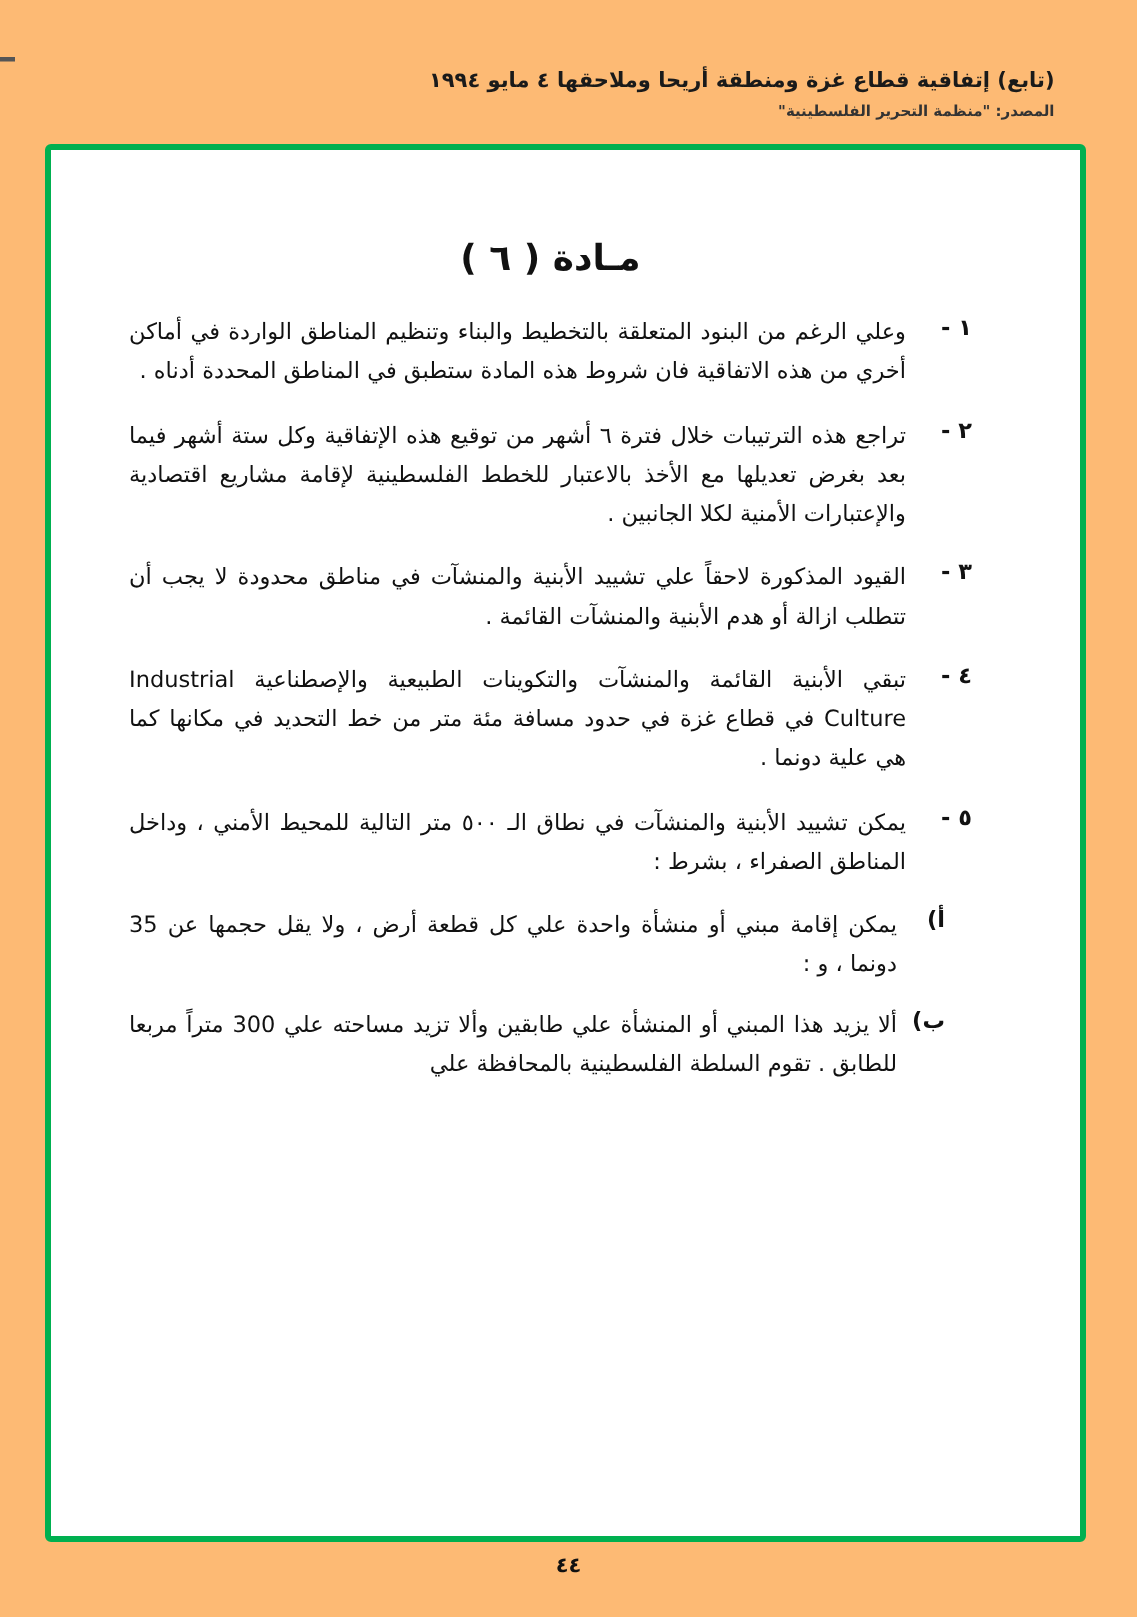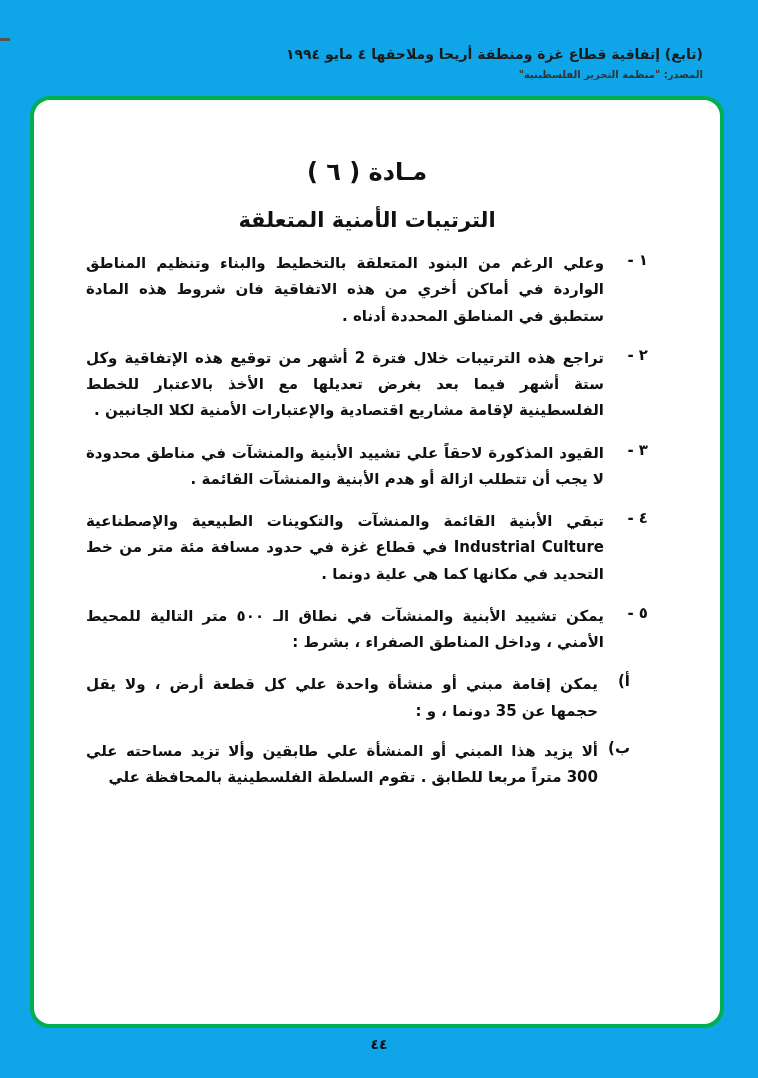--- a/index.html
+++ b/index.html
@@ -3,21 +3,21 @@
 <meta charset="utf-8">
 <style>
   * { margin: 0; padding: 0; box-sizing: border-box; }
   html, body { background: #e8e8e8; }
   body { font-family: "DejaVu Sans", sans-serif; }
   .page {
     position: relative;
     width: 758px;
     height: 1078px;
     margin: 0 auto;
-    background: #0ea5e9;
+    background: #fdba74;
     overflow: hidden;
   }
   .scan-mark {
     position: absolute;
     left: 0;
     top: 38px;
     width: 10px;
     height: 3px;
     background: #555;
   }
@@ -41,21 +41,21 @@
     font-weight: bold;
     color: #333;
   }
   .green-box {
     position: absolute;
     top: 96px;
     left: 30px;
     width: 694px;
     height: 932px;
     border: 4px solid #00b050;
-    border-radius: 20px;
+    border-radius: 4px;
     background: #ffffff;
     padding: 58px 72px 20px 52px;
     direction: rtl;
   }
   .article-title {
     text-align: center;
     font-size: 24px;
     font-weight: bold;
     color: #111;
     letter-spacing: 2px;
@@ -80,21 +80,21 @@
   .item .num {
     flex: 0 0 34px;
     font-size: 15px;
     font-weight: bold;
     white-space: nowrap;
     padding-top: 1px;
   }
   .item .txt {
     flex: 1;
     font-size: 15px;
-    font-weight: bold;
+    font-weight: normal;
     line-height: 1.75;
     text-align: justify;
   }
   .subitem { margin-right: 18px; margin-bottom: 14px; }
   .subitem .num { flex: 0 0 22px; }
   .page-number {
     position: absolute;
     bottom: 26px;
     left: 0;
     right: 0;
@@ -113,30 +113,29 @@
   <div class="scan-mark"></div>
 
   <div class="header">
     <div class="header-line1">(تابع) إتفاقية قطاع غزة ومنطقة أريحا وملاحقها ٤ مايو ١٩٩٤</div>
     <div class="header-line2">المصدر:  "منظمة التحرير الفلسطينية"</div>
   </div>
 
   <div class="green-box">
 
     <div class="article-title">مـادة  (  ٦  )</div>
-    <div class="article-subtitle">الترتيبات   الأمنية   المتعلقة</div>
 
     <div class="item">
       <span class="num">١ -</span>
       <div class="txt">وعلي الرغم من البنود المتعلقة بالتخطيط والبناء وتنظيم المناطق الواردة في أماكن أخري من هذه الاتفاقية فان شروط هذه المادة ستطبق في المناطق المحددة أدناه .</div>
     </div>
 
     <div class="item">
       <span class="num">٢ -</span>
-      <div class="txt">تراجع هذه الترتيبات خلال فترة 2 أشهر من توقيع هذه الإتفاقية وكل ستة أشهر فيما بعد بغرض تعديلها مع الأخذ بالاعتبار للخطط الفلسطينية لإقامة مشاريع اقتصادية والإعتبارات الأمنية لكلا الجانبين .</div>
+      <div class="txt">تراجع هذه الترتيبات خلال فترة ٦ أشهر من توقيع هذه الإتفاقية وكل ستة أشهر فيما بعد بغرض تعديلها مع الأخذ بالاعتبار للخطط الفلسطينية لإقامة مشاريع اقتصادية والإعتبارات الأمنية لكلا الجانبين .</div>
     </div>
 
     <div class="item">
       <span class="num">٣ -</span>
       <div class="txt">القيود المذكورة لاحقاً علي تشييد الأبنية والمنشآت في مناطق محدودة لا يجب أن تتطلب ازالة أو هدم الأبنية والمنشآت القائمة .</div>
     </div>
 
     <div class="item">
       <span class="num">٤ -</span>
       <div class="txt">تبقي الأبنية القائمة والمنشآت والتكوينات الطبيعية والإصطناعية Industrial Culture في قطاع غزة في حدود مسافة مئة متر من خط التحديد في مكانها كما هي علية دونما .</div>

